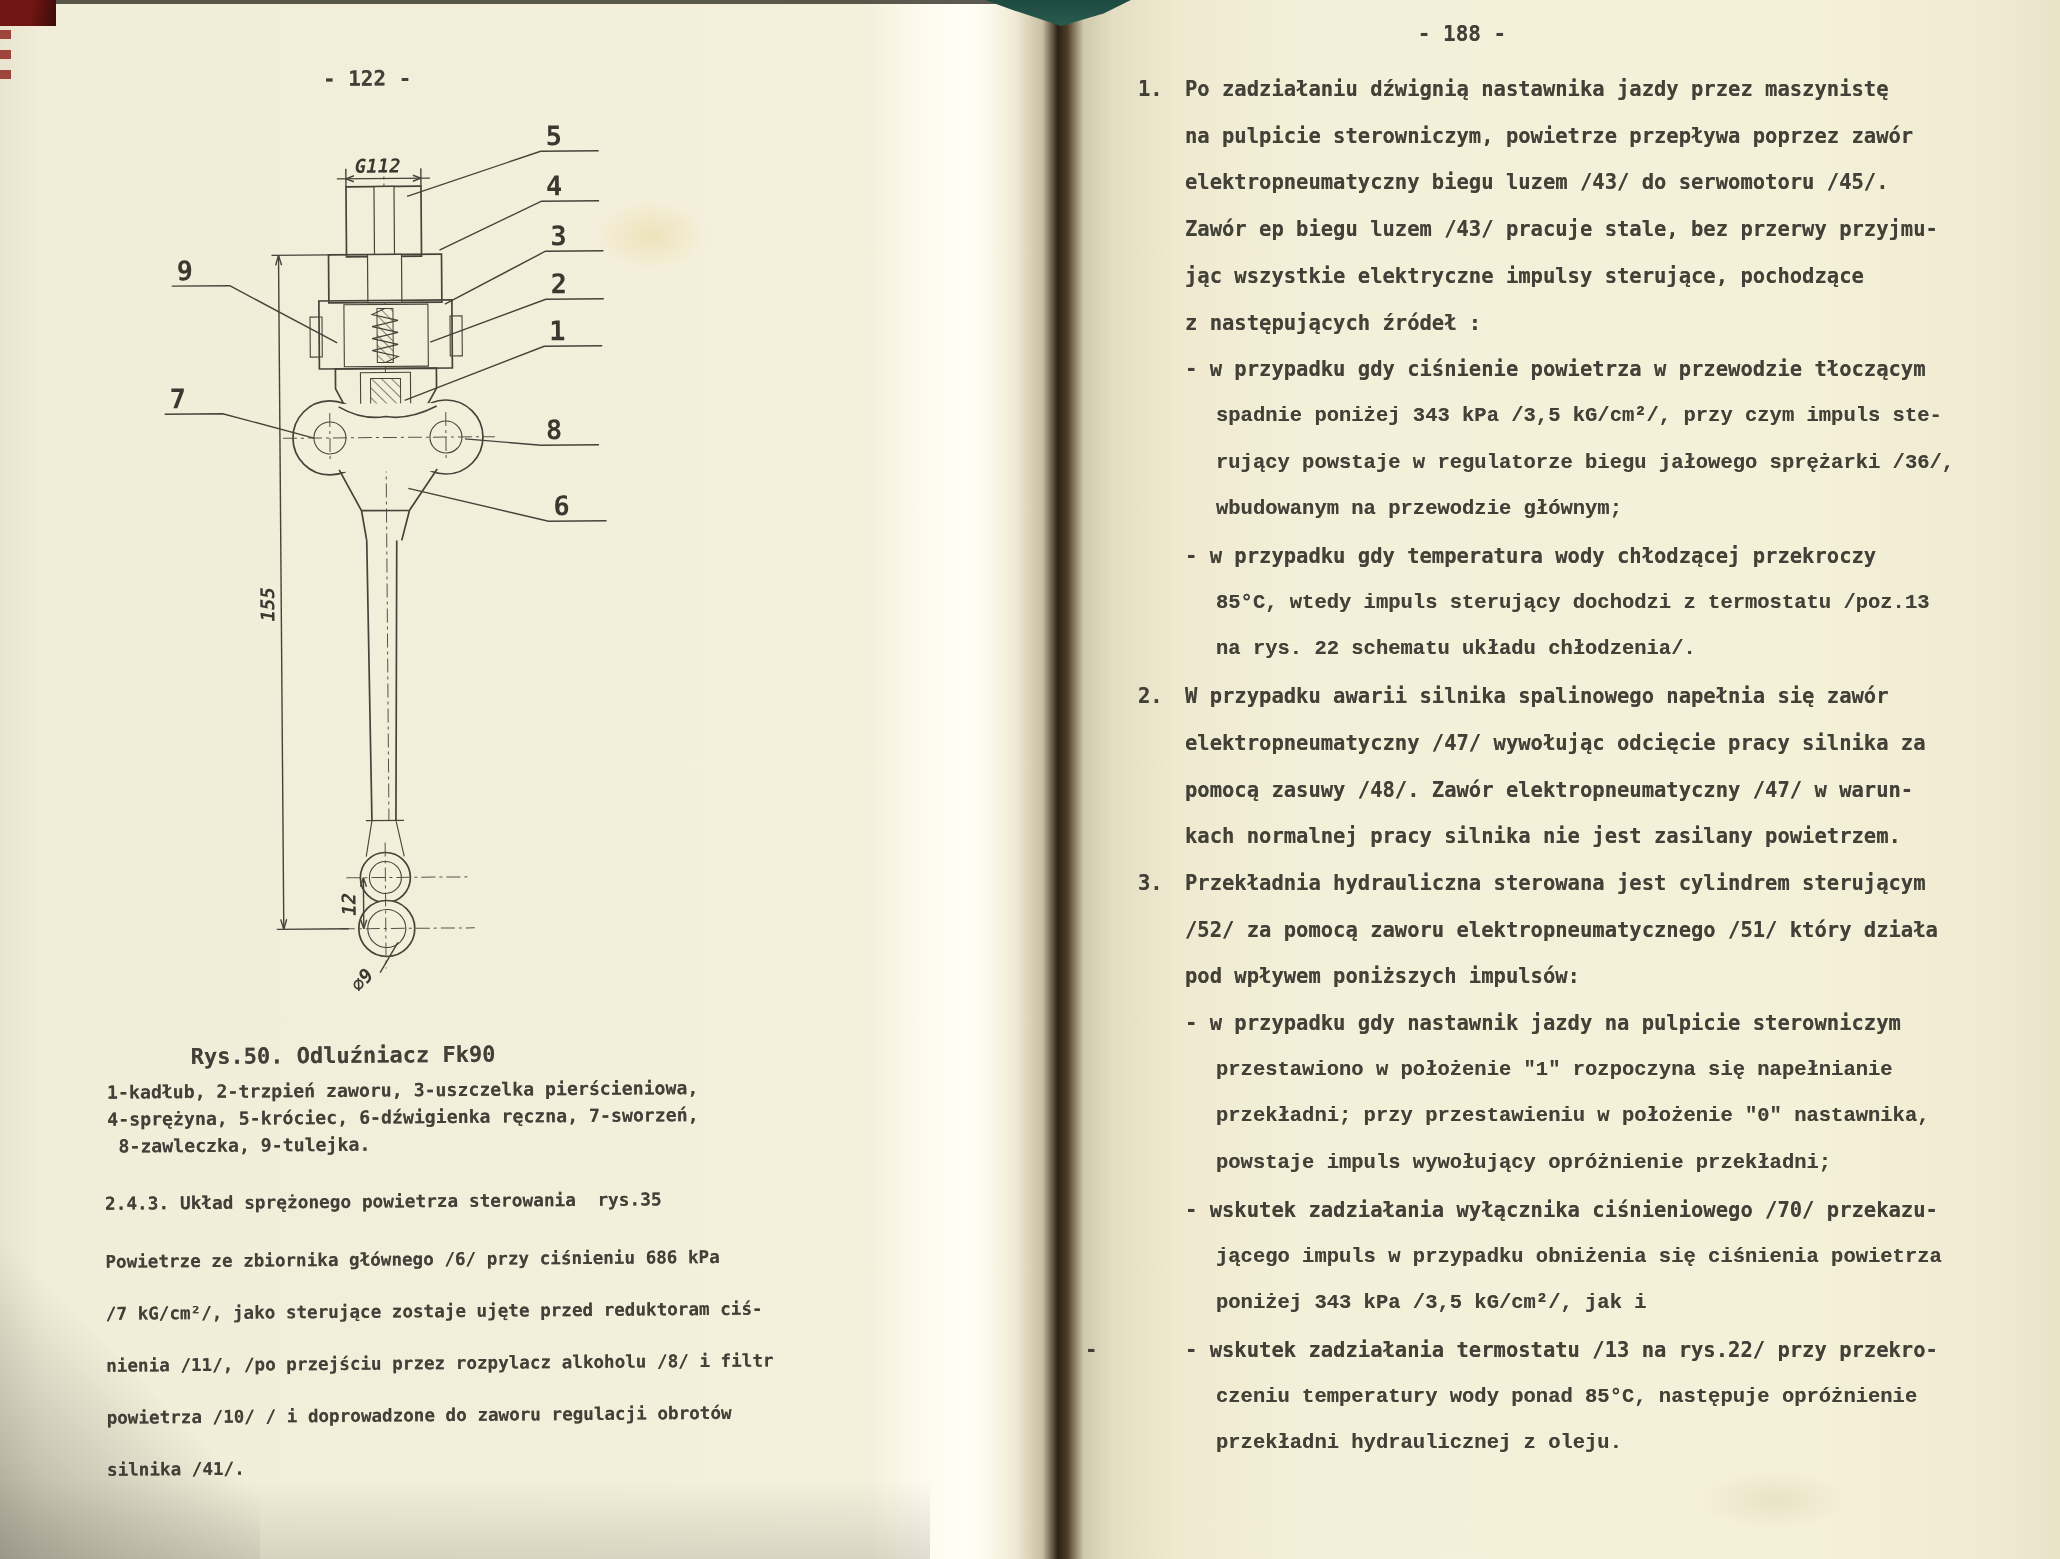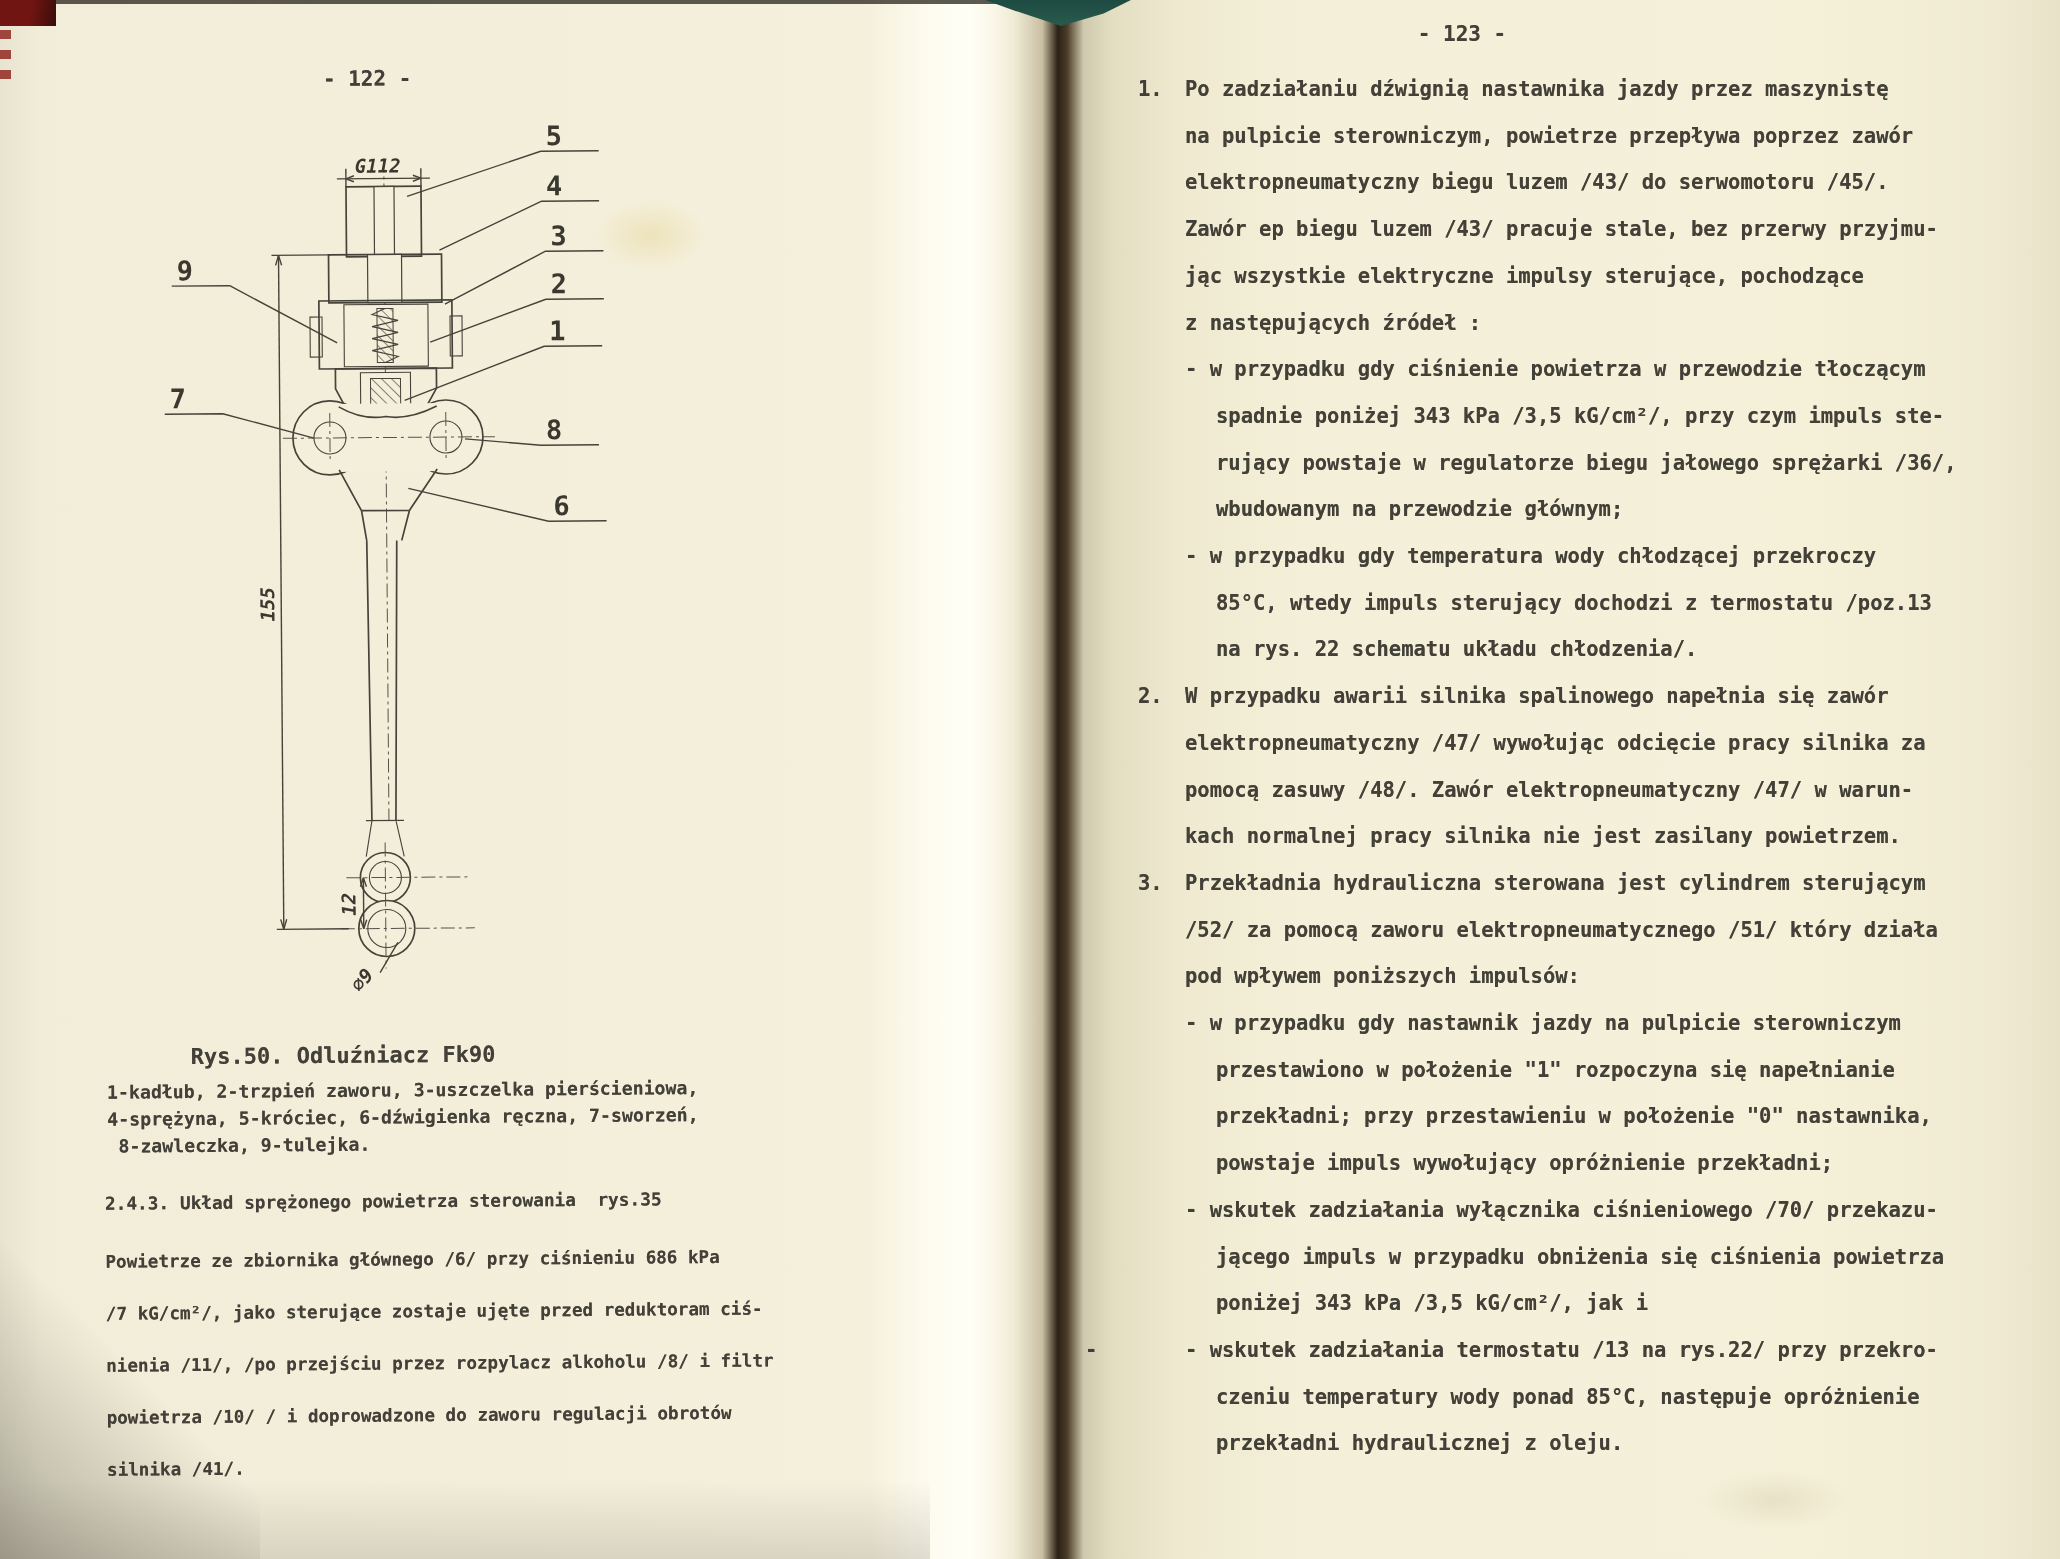--- a/index.html
+++ b/index.html
@@ -17,21 +17,21 @@
        transform:rotate(-0.45deg);transform-origin:450px 700px;}
   .pageno-l{left:287px;top:66px;width:170px;text-align:center;font-size:21px;}
   .caption{left:188px;top:1042px;font-size:22px;}
   .legend{left:104px;top:1076px;font-size:18.2px;line-height:27px;}
   .heading{left:101px;top:1190px;font-size:17.8px;}
   .lpar{left:101px;top:1233px;font-size:17.6px;line-height:52px;}
   
   .pageno-r{left:1377px;top:22px;width:170px;text-align:center;font-size:21px;}
   .rcol{left:1138px;top:66px;font-size:20.5px;line-height:46.7px;width:860px;}
   .rline{position:relative;padding-left:47px;}
-  .rline.ind{padding-left:78px;}
+  .rline.ind{padding-left:78px;font-family:Liberation Mono, monospace;}
   .rline .marker{position:absolute;left:0;top:0;}
   .rline .gmark{position:absolute;left:-53px;top:0;}
   
   .deco{position:absolute;pointer-events:none;}
   #top-edge{left:0;top:0;width:1078px;height:4px;background:#26231a;opacity:.75;}
   #teal-wedge{left:982px;top:0;width:152px;height:26px;background:linear-gradient(180deg,#1d4a41,#2a5a4e);
       clip-path:polygon(2% 0,98% 0,80% 52%,52% 100%,22% 42%);}
   #red-corner{left:0;top:0;width:56px;height:26px;background:linear-gradient(100deg,#701512 55%,#3a0c0a);}
   #red-ticks{left:0;top:30px;width:11px;height:52px;
       background:repeating-linear-gradient(180deg,#8c1d16 0 9px,rgba(140,29,22,0) 9px 20px);opacity:.8;}
@@ -165,17 +165,17 @@
       <path class="ld" d="M32 292 L90 292 M90 292 L181 317"></path>
     </svg>
 
     <div class="txt caption">Rys.50. Odluźniacz Fk90</div>
     <div class="txt legend" id="legend"><div>1-kadłub, 2-trzpień zaworu, 3-uszczelka pierścieniowa,</div><div>4-sprężyna, 5-króciec, 6-dźwigienka ręczna, 7-sworzeń,</div><div> 8-zawleczka, 9-tulejka.</div></div>
     <div class="txt heading">2.4.3. Układ sprężonego powietrza sterowania  rys.35</div>
     <div class="txt lpar" id="left-para"><div>Powietrze ze zbiornika głównego /6/ przy ciśnieniu 686 kPa</div><div>/7 kG/cm²/, jako sterujące zostaje ujęte przed reduktoram ciś-</div><div>nienia /11/, /po przejściu przez rozpylacz alkoholu /8/ i filtr</div><div>powietrza /10/ / i doprowadzone do zaworu regulacji obrotów</div><div>silnika /41/.</div></div>
   </div>
 
   <div id="right-content">
-    <div class="txt pageno-r">- 123 -</div>
+    <div class="txt pageno-r">- 188 -</div>
     <div class="txt rcol" id="right-col"><div class="rline"><span class="marker">1.</span><span>Po zadziałaniu dźwignią nastawnika jazdy przez maszynistę</span></div><div class="rline"><span>na pulpicie sterowniczym, powietrze przepływa poprzez zawór</span></div><div class="rline"><span>elektropneumatyczny biegu luzem /43/ do serwomotoru /45/.</span></div><div class="rline"><span>Zawór ep biegu luzem /43/ pracuje stale, bez przerwy przyjmu-</span></div><div class="rline"><span>jąc wszystkie elektryczne impulsy sterujące, pochodzące</span></div><div class="rline"><span>z następujących źródeł :</span></div><div class="rline"><span>- w przypadku gdy ciśnienie powietrza w przewodzie tłoczącym</span></div><div class="rline ind"><span>spadnie poniżej 343 kPa /3,5 kG/cm²/, przy czym impuls ste-</span></div><div class="rline ind"><span>rujący powstaje w regulatorze biegu jałowego sprężarki /36/,</span></div><div class="rline ind"><span>wbudowanym na przewodzie głównym;</span></div><div class="rline"><span>- w przypadku gdy temperatura wody chłodzącej przekroczy</span></div><div class="rline ind"><span>85°C, wtedy impuls sterujący dochodzi z termostatu /poz.13</span></div><div class="rline ind"><span>na rys. 22 schematu układu chłodzenia/.</span></div><div class="rline"><span class="marker">2.</span><span>W przypadku awarii silnika spalinowego napełnia się zawór</span></div><div class="rline"><span>elektropneumatyczny /47/ wywołując odcięcie pracy silnika za</span></div><div class="rline"><span>pomocą zasuwy /48/. Zawór elektropneumatyczny /47/ w warun-</span></div><div class="rline"><span>kach normalnej pracy silnika nie jest zasilany powietrzem.</span></div><div class="rline"><span class="marker">3.</span><span>Przekładnia hydrauliczna sterowana jest cylindrem sterującym</span></div><div class="rline"><span>/52/ za pomocą zaworu elektropneumatycznego /51/ który działa</span></div><div class="rline"><span>pod wpływem poniższych impulsów:</span></div><div class="rline"><span>- w przypadku gdy nastawnik jazdy na pulpicie sterowniczym</span></div><div class="rline ind"><span>przestawiono w położenie "1" rozpoczyna się napełnianie</span></div><div class="rline ind"><span>przekładni; przy przestawieniu w położenie "0" nastawnika,</span></div><div class="rline ind"><span>powstaje impuls wywołujący opróżnienie przekładni;</span></div><div class="rline"><span>- wskutek zadziałania wyłącznika ciśnieniowego /70/ przekazu-</span></div><div class="rline ind"><span>jącego impuls w przypadku obniżenia się ciśnienia powietrza</span></div><div class="rline ind"><span>poniżej 343 kPa /3,5 kG/cm²/, jak i</span></div><div class="rline"><span class="gmark">-</span><span>- wskutek zadziałania termostatu /13 na rys.22/ przy przekro-</span></div><div class="rline ind"><span>czeniu temperatury wody ponad 85°C, następuje opróżnienie</span></div><div class="rline ind"><span>przekładni hydraulicznej z oleju.</span></div></div>
   </div>
 
 </div>
 
 </body></html>

